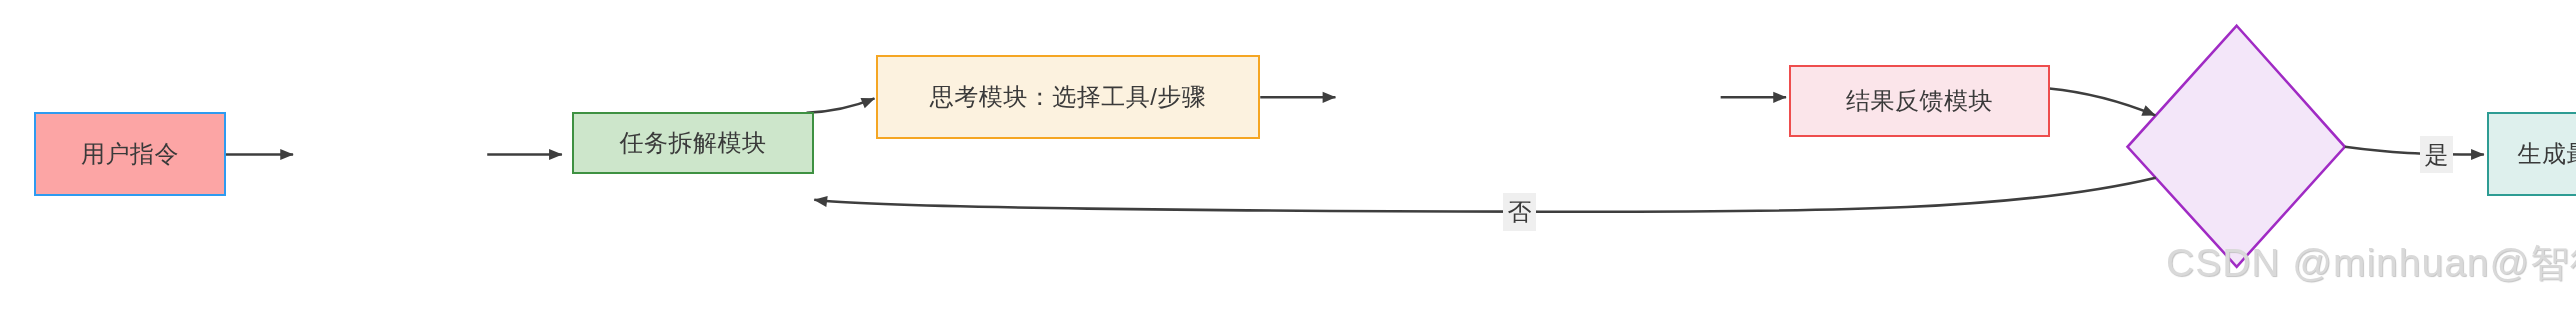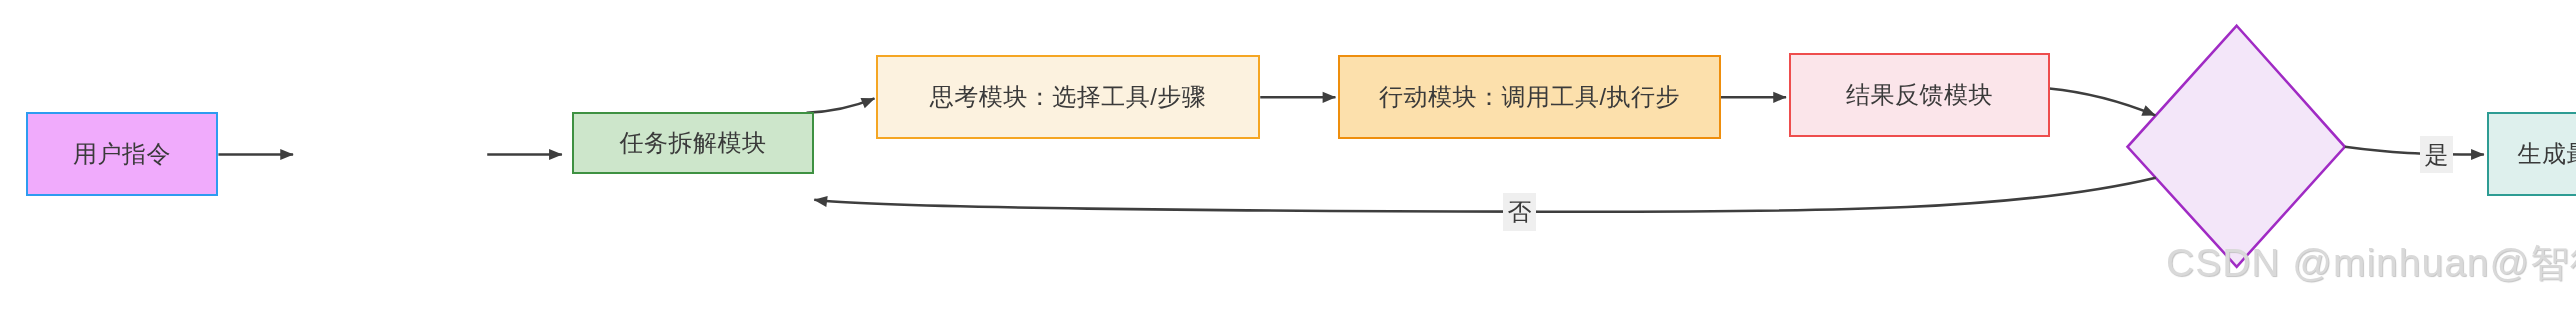--- a/index.html
+++ b/index.html
@@ -19,21 +19,21 @@
     font-size:24px;color:#3a3a3a;
     white-space:nowrap;
     letter-spacing:0.5px;
   }
   
   .n0{left:26px;  top:112px; width:192px; height:84px;}
   .n1{left:296px; top:112px; width:191px; height:84px;}
   .n2{left:564px;top:112px; width:242px; height:62px;margin-left:8px;}
   .n3{left:876px;top:55px; width:384px; height:84px;}
   .n4{left:1338px;top:55px; width:383px; height:84px;}
-  .n5{left:1789px;top:53px; width:261px; height:84px;}
+  .n5{left:1789px;top:65px; width:261px; height:72px;}
   .n7{left:2487px;top:112px; width:208px; height:84px;}
   .diamond-label{
     position:absolute;left:2133px;top:132px;width:208px;height:29px;
     display:flex;align-items:center;justify-content:center;
     font-size:23px;color:#3a3a3a;white-space:nowrap;
   }
   .edge-label{
     position:absolute;
     display:flex;align-items:center;justify-content:center;
     background:#efefef;color:#3a3a3a;font-size:24px;
@@ -67,31 +67,28 @@
       <path d="M 945 300 L 1090 300" marker-end="url(#arrow)"></path>
       <path d="M 1565 219 C 1615 217 1660 206 1697 191" marker-end="url(#arrow)"></path>
       <path d="M 2446 189 L 2592 189" marker-end="url(#arrow)"></path>
       <path d="M 3340 189 L 3467 189" marker-end="url(#arrow)"></path>
       <path d="M 3978 172 C 4060 180 4125 200 4184 224" marker-end="url(#arrow)"></path>
       <path d="M 4552 285 C 4640 297 4700 300 4822 300" marker-end="url(#arrow)"></path>
       <path d="M 4185 345 C 3920 408 3560 412 2990 411 C 2400 410 1706 404 1580 388" marker-end="url(#arrow)"></path>
     </g>
   </svg>
 
-  <div class="node n0" style="background: #f0abfc; border-color: rgb(46, 155, 240);">
+  <div class="node n0" style="background: #fca5a5; border-color: rgb(46, 155, 240); margin-left: 8px;">
     <span>用户指令</span>
   </div>
   <div class="node n2" style="background: rgb(205, 230, 203); border-color: rgb(62, 145, 66);">
     <span>任务拆解模块</span>
   </div>
   <div class="node n3" style="background: rgb(252, 242, 223); border-color: rgb(245, 166, 35);">
     <span>思考模块：选择工具/步骤</span>
-  </div>
-  <div class="node n4" style="background: rgb(252, 224, 172); border-color: rgb(238, 142, 13);">
-    <span>行动模块：调用工具/执行步</span>
   </div>
   <div class="node n5" style="background: rgb(251, 229, 234); border-color: rgb(238, 77, 77);">
     <span>结果反馈模块</span>
   </div>
   <div class="node n7" style="background: rgb(222, 240, 237); border-color: rgb(45, 156, 147);">
     <span>生成最终结果</span>
   </div>
 
 
   <div class="edge-label edge-label-no">否</div>

